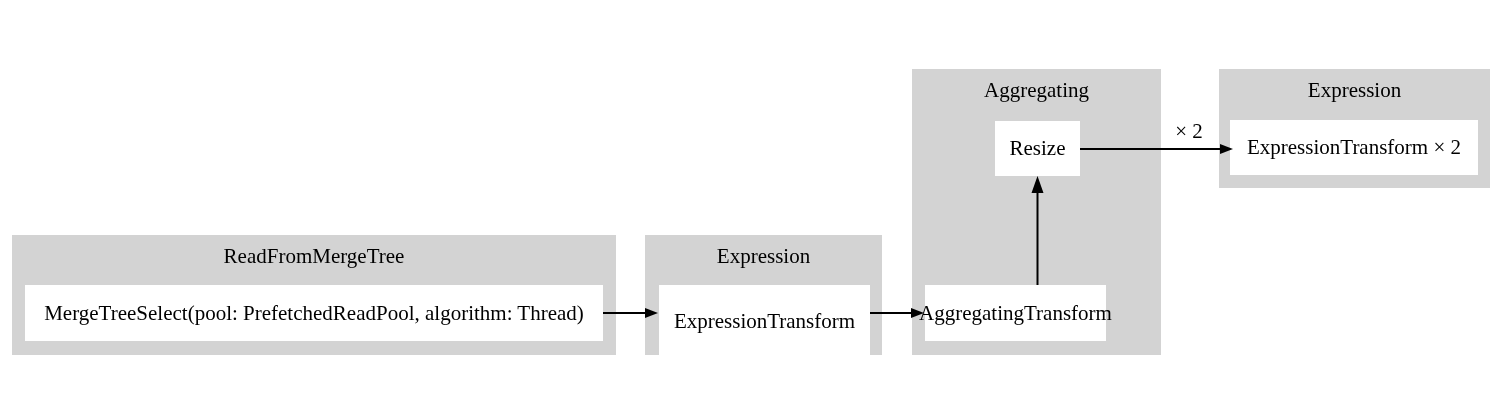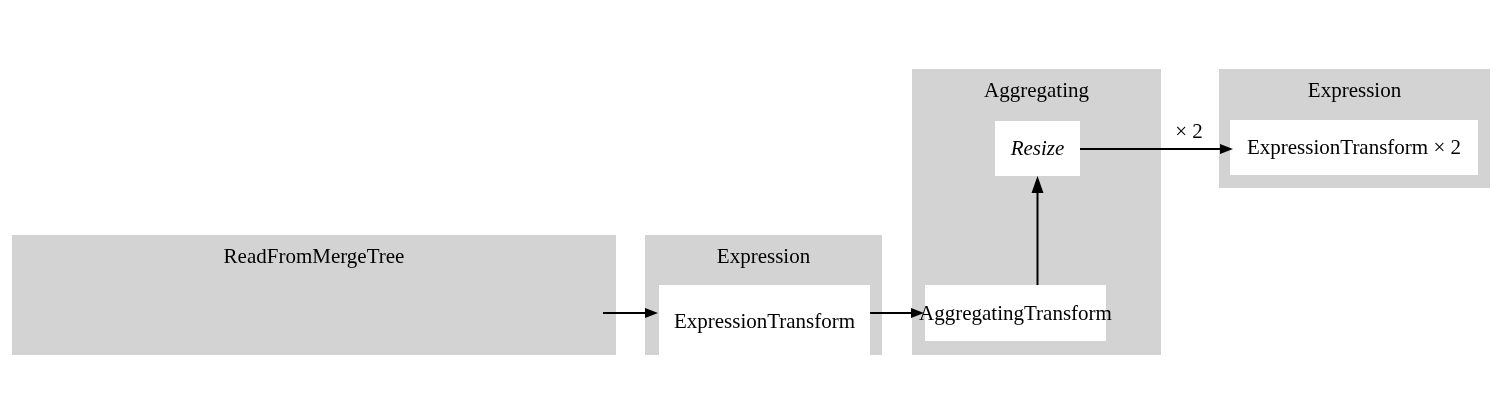--- a/index.html
+++ b/index.html
@@ -70,26 +70,27 @@
   </div>
 
   <div class="cluster" style="left:912px; top:69px; width:249px; height:286px;text-decoration:underline;">
     <div class="cluster-title">Aggregating</div>
   </div>
 
   <div class="cluster" style="left:1219px; top:69px; width:271px; height:119px;">
     <div class="cluster-title">Expression</div>
   </div>
 
+  <div class="node" style="left:25px; top:285px; width:578px; height:56px;">MergeTreeSelect(pool: PrefetchedReadPool, algorithm: Thread)</div>
 
   <div class="node" style="left:659px; top:285px; width:211px; height:72px;">ExpressionTransform</div>
 
   <div class="node" style="left:925px; top:285px; width:181px; height:56px;">AggregatingTransform</div>
 
-  <div class="node" style="left:995px; top:121px; width:85px; height:55px;font-style:italic;">Resize</div>
+  <div class="node" style="left:995px; top:121px; width:85px; height:55px;">Resize</div>
 
   <div class="node" style="left:1230px; top:120px; width:248px; height:55px;text-align:right;">ExpressionTransform × 2</div>
 
   <svg class="edges" width="1502" height="410" viewBox="0 0 1502 410">
     <g>
       <line x1="603" y1="313" x2="647" y2="313" stroke="#000000" stroke-width="2"></line>
       <polygon points="658,313 645,308 645,318" fill="#000000"></polygon>
     </g>
     <g>
       <line x1="870" y1="313" x2="913" y2="313" stroke="#000000" stroke-width="2"></line>

